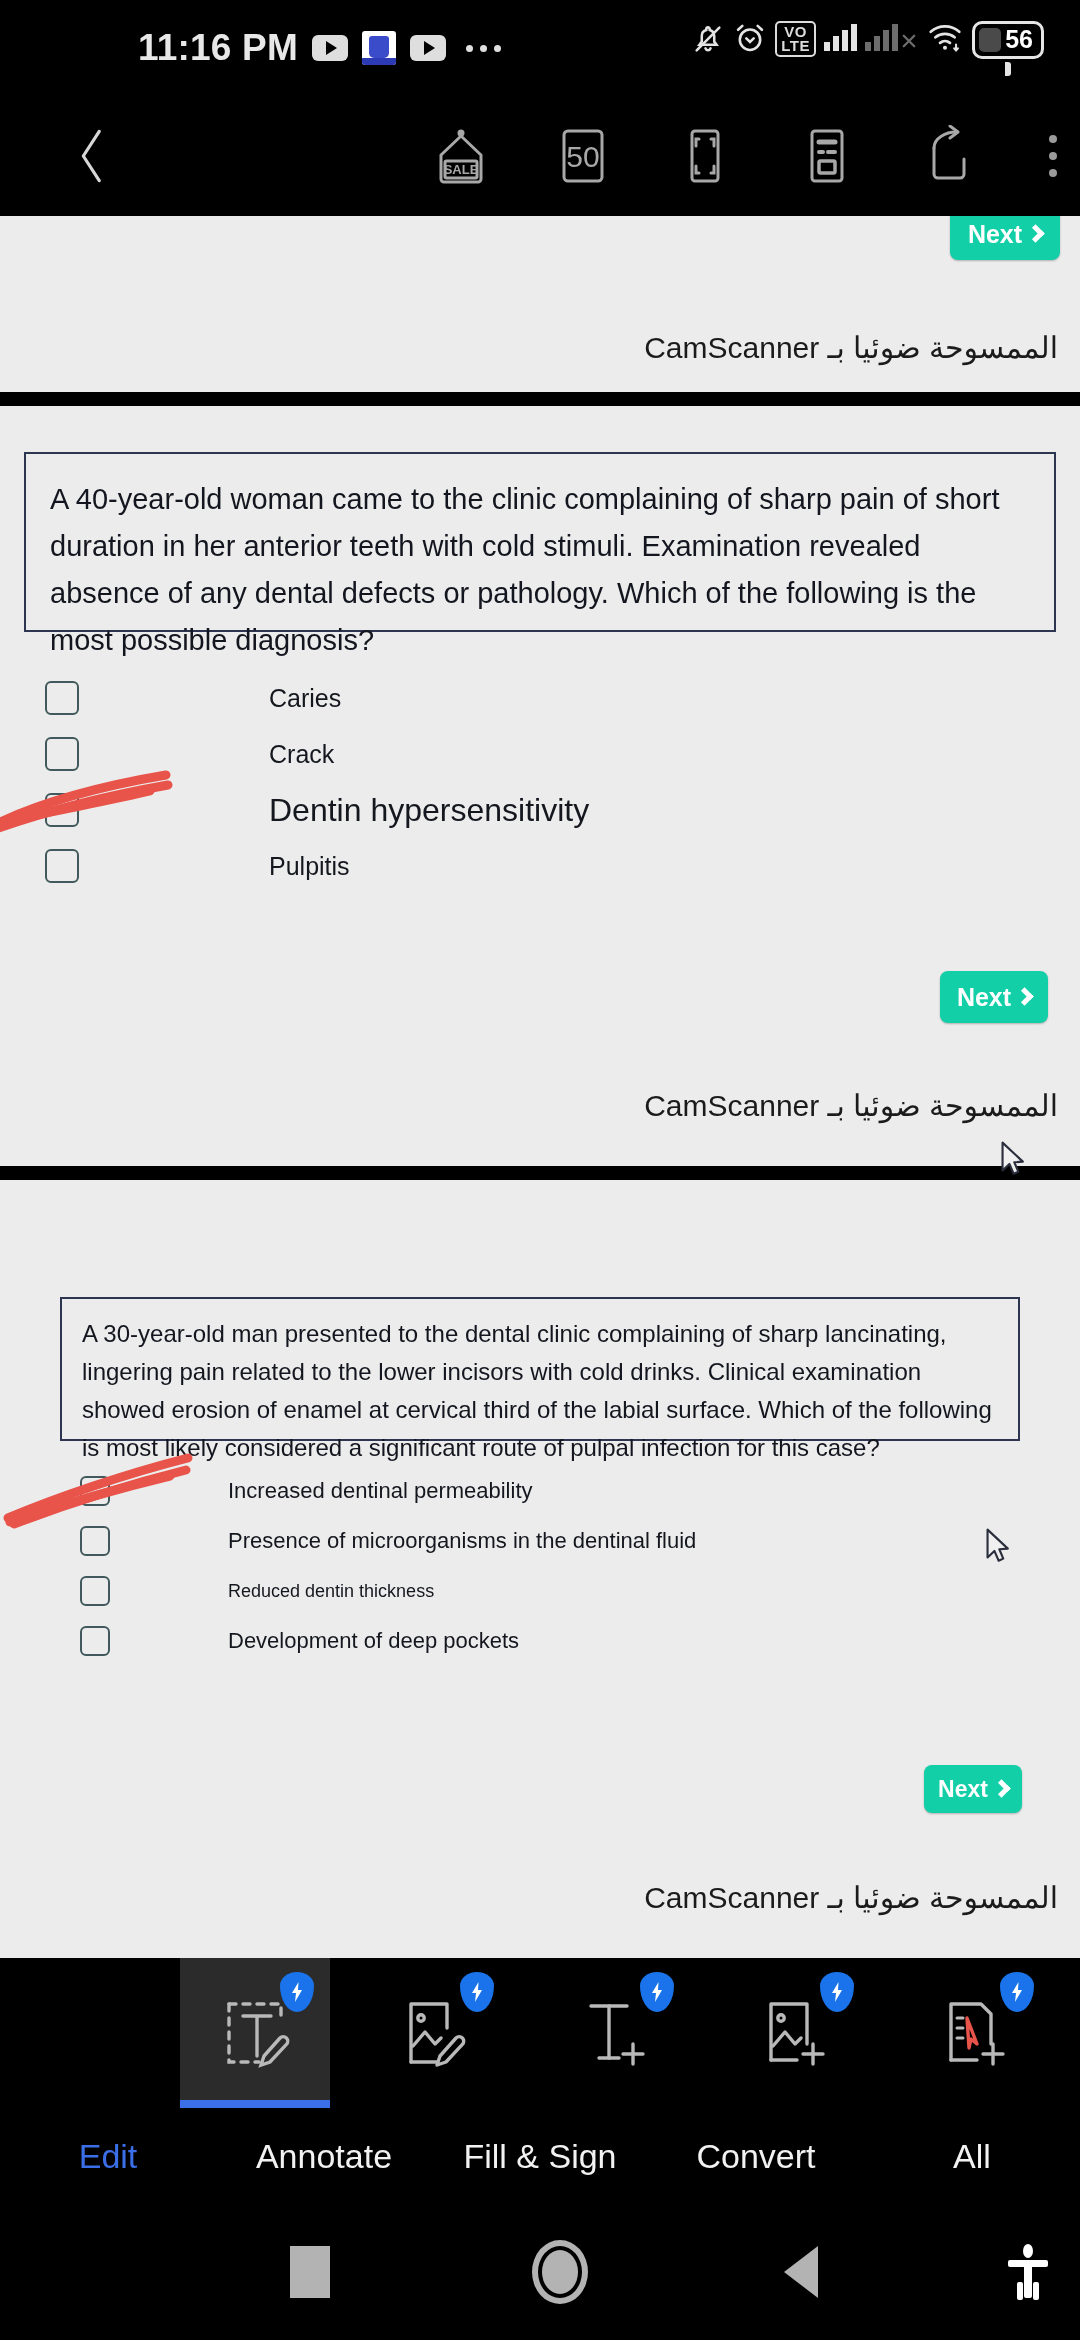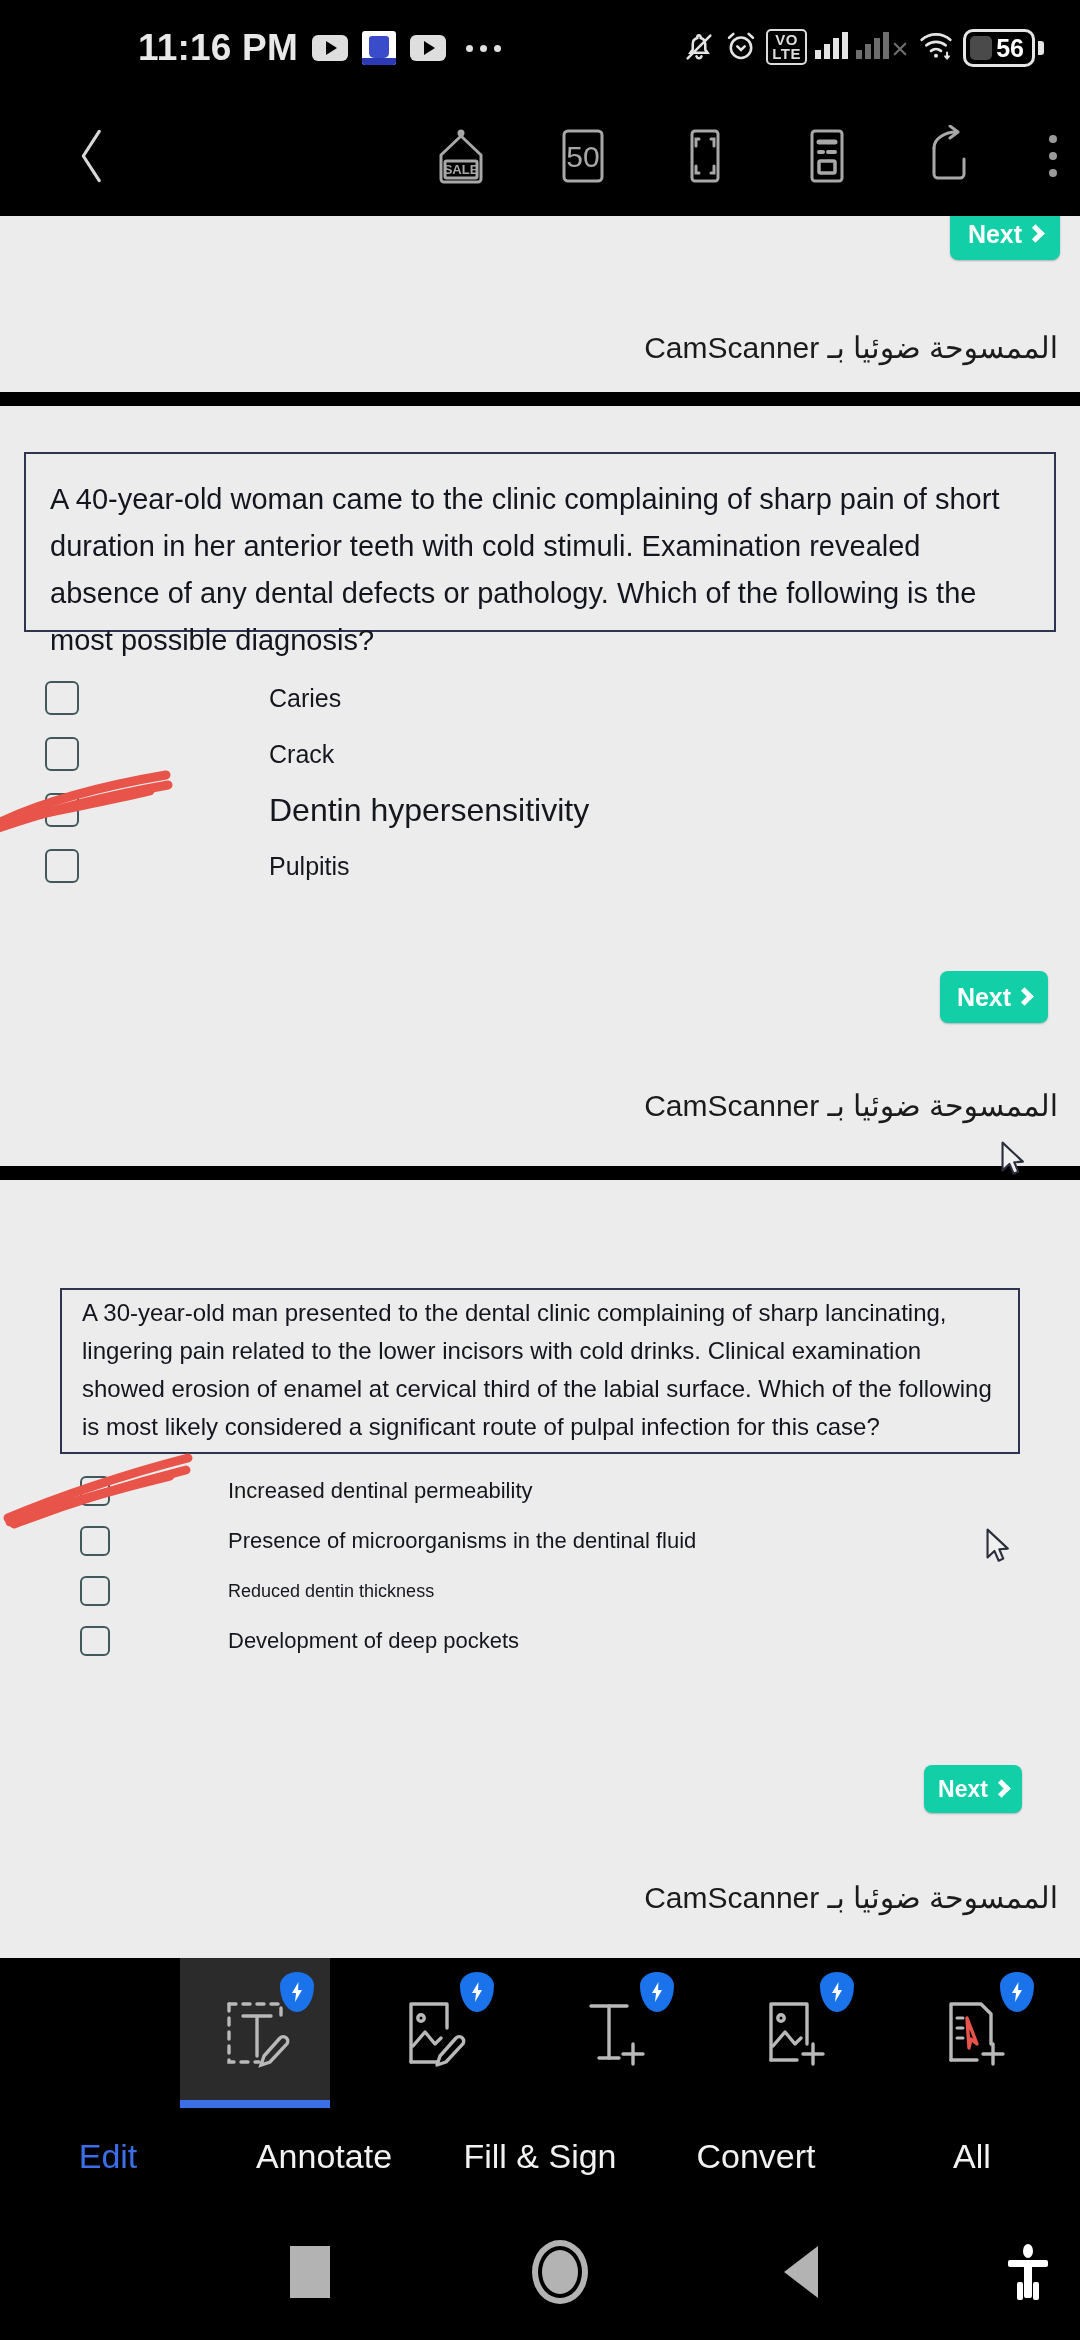--- a/index.html
+++ b/index.html
@@ -48,21 +48,21 @@
   .sicon{ display:block; }
   .volte{
     border:2px solid #dcdcdc; border-radius:5px; color:#dcdcdc;
     font-size:15px; line-height:14px; font-weight:700; padding:2px 4px;
     text-align:center; letter-spacing:.5px;
   }
   .bars{ display:flex; align-items:flex-end; gap:3px; height:30px; }
   .bars span{ width:6px; background:#e4e4e4; display:block; }
   .bars.dim span{ background:#6d6d6d; }
   .battery{
-    display:flex; align-items:center; gap:3px;
+    display:flex; align-items:center; gap:3px;flex-direction:column;
   }
   .batt-body{
     width:72px;height:38px;border:3px solid #e6e6e6;border-radius:10px;
     display:flex; align-items:center; position:relative; padding:3px;
   }
   .batt-fill{ position:absolute; left:4px; top:4px; bottom:4px; width:22px; background:#4a4a4a; border-radius:5px;}
   .batt-num{ position:relative; color:#fff; font-size:25px; font-weight:700; margin-left:auto; margin-right:5px; }
   .batt-tip{ width:6px;height:14px;background:#e6e6e6;border-radius:0 3px 3px 0; }
 
   
@@ -366,21 +366,21 @@
         <span class="chev"></span>
       </div>
 
       <div class="watermark" style="top:682px;">الممسوحة ضوئيا بـ CamScanner</div>
     </div>
 
     <div class="page-sep"></div>
 
     <div class="page" style="height:780px;">
 
-      <div class="qbox" style="left:60px; top:108px; width:960px; height:166px; padding:4px 20px;">
+      <div class="qbox" style="left:60px; top:117px; width:960px; height:144px; padding:16px 20px;">
         <p style="font-size:24px; line-height:1.58;">A 30-year-old man presented to the dental clinic complaining of sharp lancinating, lingering pain related to the lower incisors with cold drinks. Clinical examination showed erosion of enamel at cervical third of the labial surface. Which of the following is most likely considered a significant route of pulpal infection for this case?</p>
       </div>
 
       <div class="opt-list" style="left:70px; top:286px; width:980px;">
         <div class="opt-row" style="height:50px;">
           <div class="cbx" style="width:30px;height:30px;margin-left:10px;"></div>
           <div class="opt-label" style="margin-left:118px;font-size:22px;">Increased dentinal permeability</div>
         </div>
         <div class="opt-row" style="height:50px;">
           <div class="cbx" style="width:30px;height:30px;margin-left:10px;"></div>

